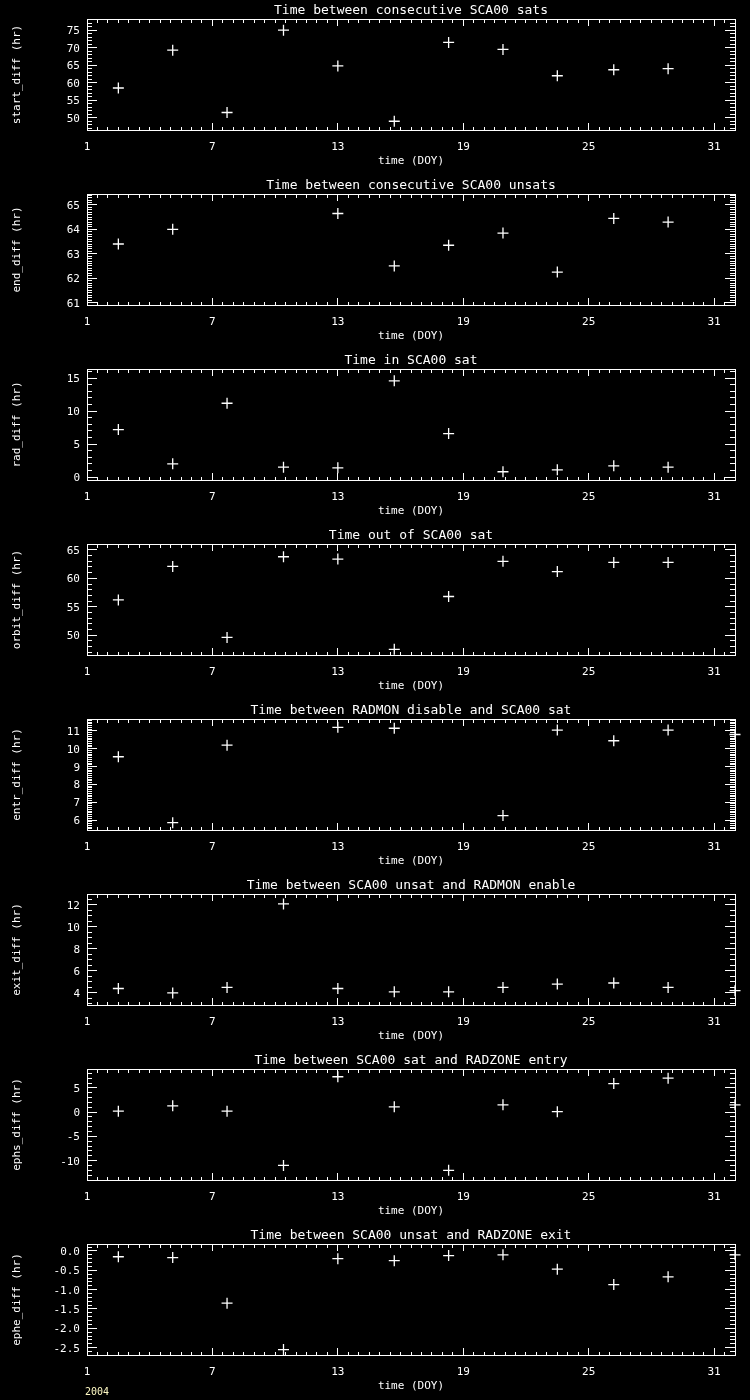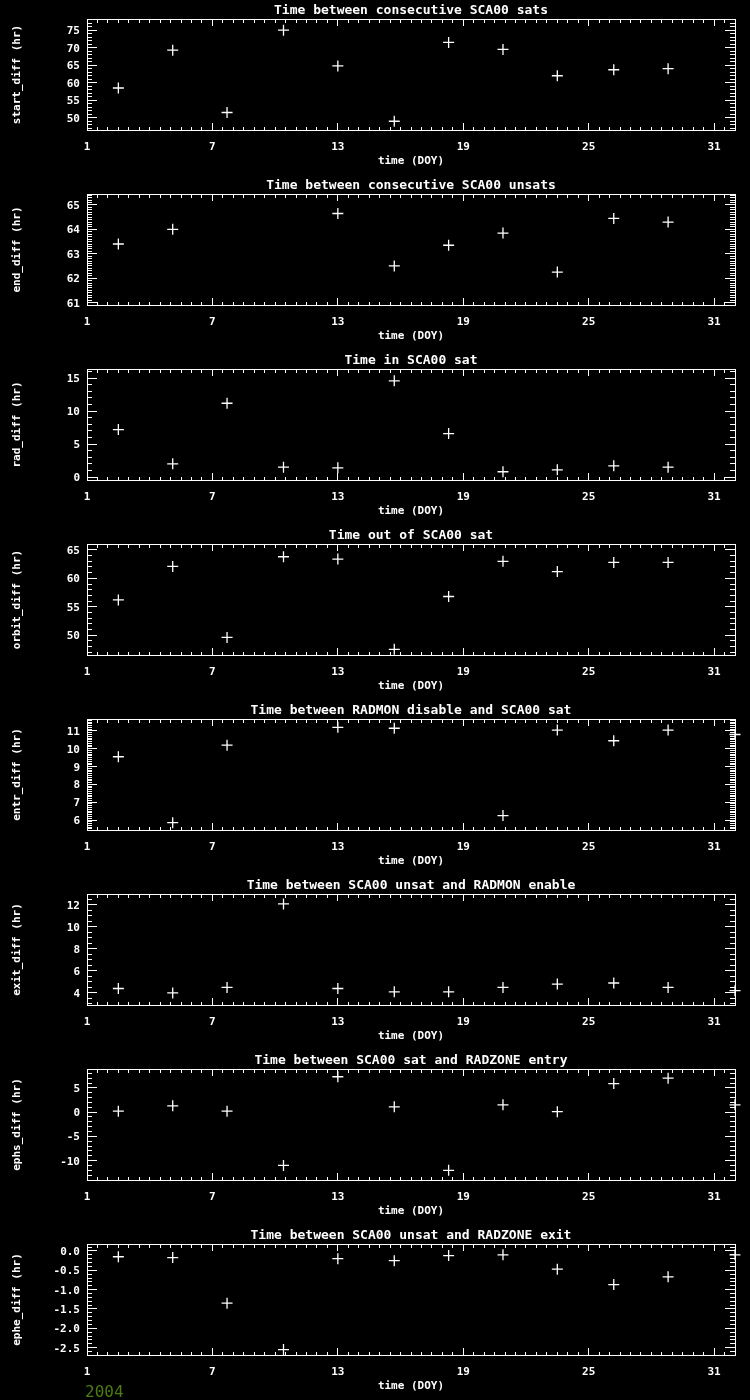--- a/index.html
+++ b/index.html
@@ -13,21 +13,20 @@
     position: relative;
     overflow: hidden;
     font-family: "DejaVu Sans Mono", monospace;
   }
   #plots {
     position: absolute;
     left: 0;
     top: 0;
     width: 750px;
     height: 1008px;
-    font-weight: bold;
   }
   .plot-block {
     width: 750px;
     height: 175px;
     position: relative;
   }
   svg text {
     fill: #ffffff;
     font-family: "DejaVu Sans Mono", monospace;
   }
@@ -42,22 +41,22 @@
     stroke-width: 1.3;
     fill: none;
   }
   svg .title-text { font-size: 13px; }
   svg .tick-text  { font-size: 11px; }
   svg .axis-text  { font-size: 11px; }
   #year-label {
     position: absolute;
     left: 85px;
     top: 1383px;
-    color: #4d7c0f;
-    font-size: 16px;
+    color: #fef9c3;
+    font-size: 10px;
     line-height: 17px;
   }
 </style>
 </head>
 <body>
 
 <div id="plots">
     <div class="plot-block"><svg width="750" height="175" viewBox="0 0 750 175">
         <text x="411" y="14" text-anchor="middle" class="title-text">Time between consecutive SCA00 sats</text>
         <rect x="87" y="19" width="648" height="111" class="frame"></rect>

